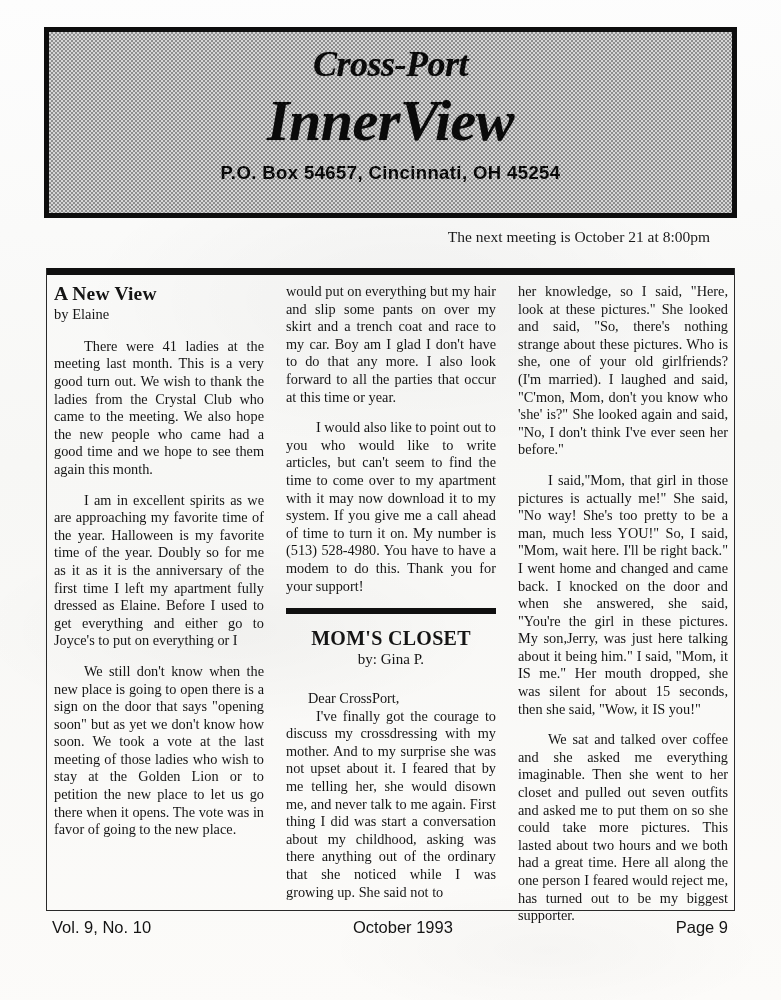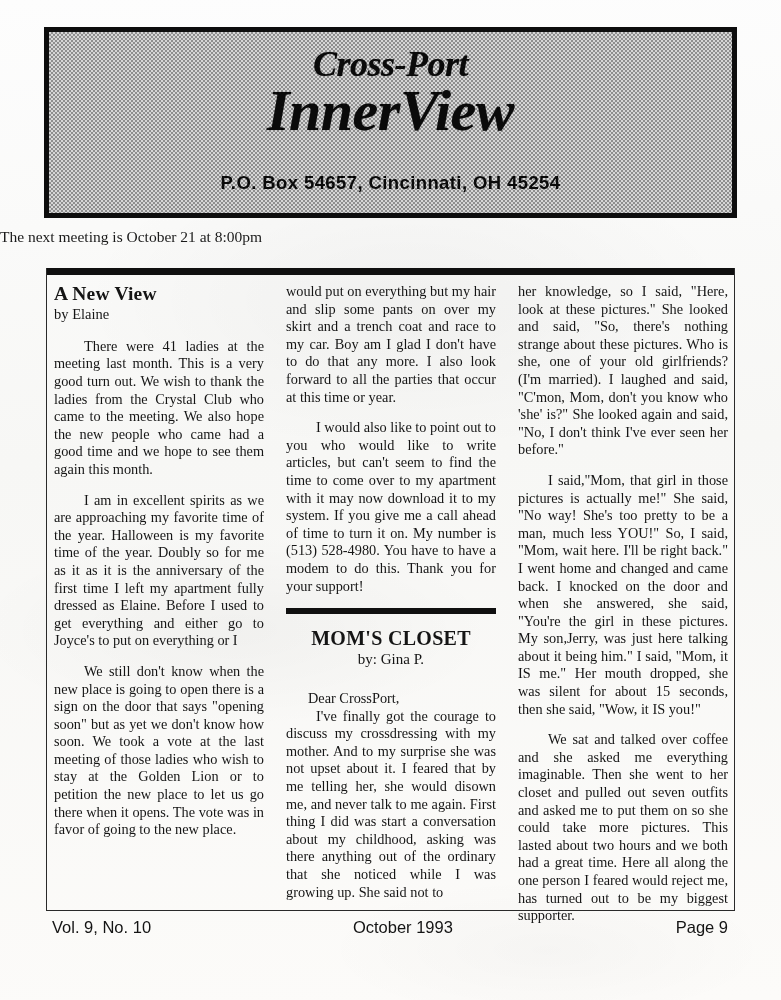--- a/index.html
+++ b/index.html
@@ -59,37 +59,38 @@
     line-height: 1;
     white-space: nowrap;
     text-shadow: 0 0 1px rgba(0,0,0,0.45);
   }
   .mast-line1 {
     font-size: 36px;
     margin-top: 14px;
   }
   .mast-line2 {
     font-size: 58px;
+    margin-top: 10px;
   }
   .mast-address {
     font-family: "Liberation Sans", "DejaVu Sans", sans-serif;
     font-weight: bold;
     font-size: 18.5px;
     letter-spacing: 0.4px;
     color: #0a0a0a;
-    margin-top: 32px;
+    margin-top: 12px;
     white-space: nowrap;
   }
 
   .meeting-note {
     position: absolute;
     left: 0;
     top: 228px;
     width: 710px;
-    text-align: left;
+    text-align: right;
     font-size: 15.5px;
     color: #1a1a1a;
   }
 
   
   .content-box {
     position: absolute;
     left: 46px;
     top: 268px;
     width: 689px;

